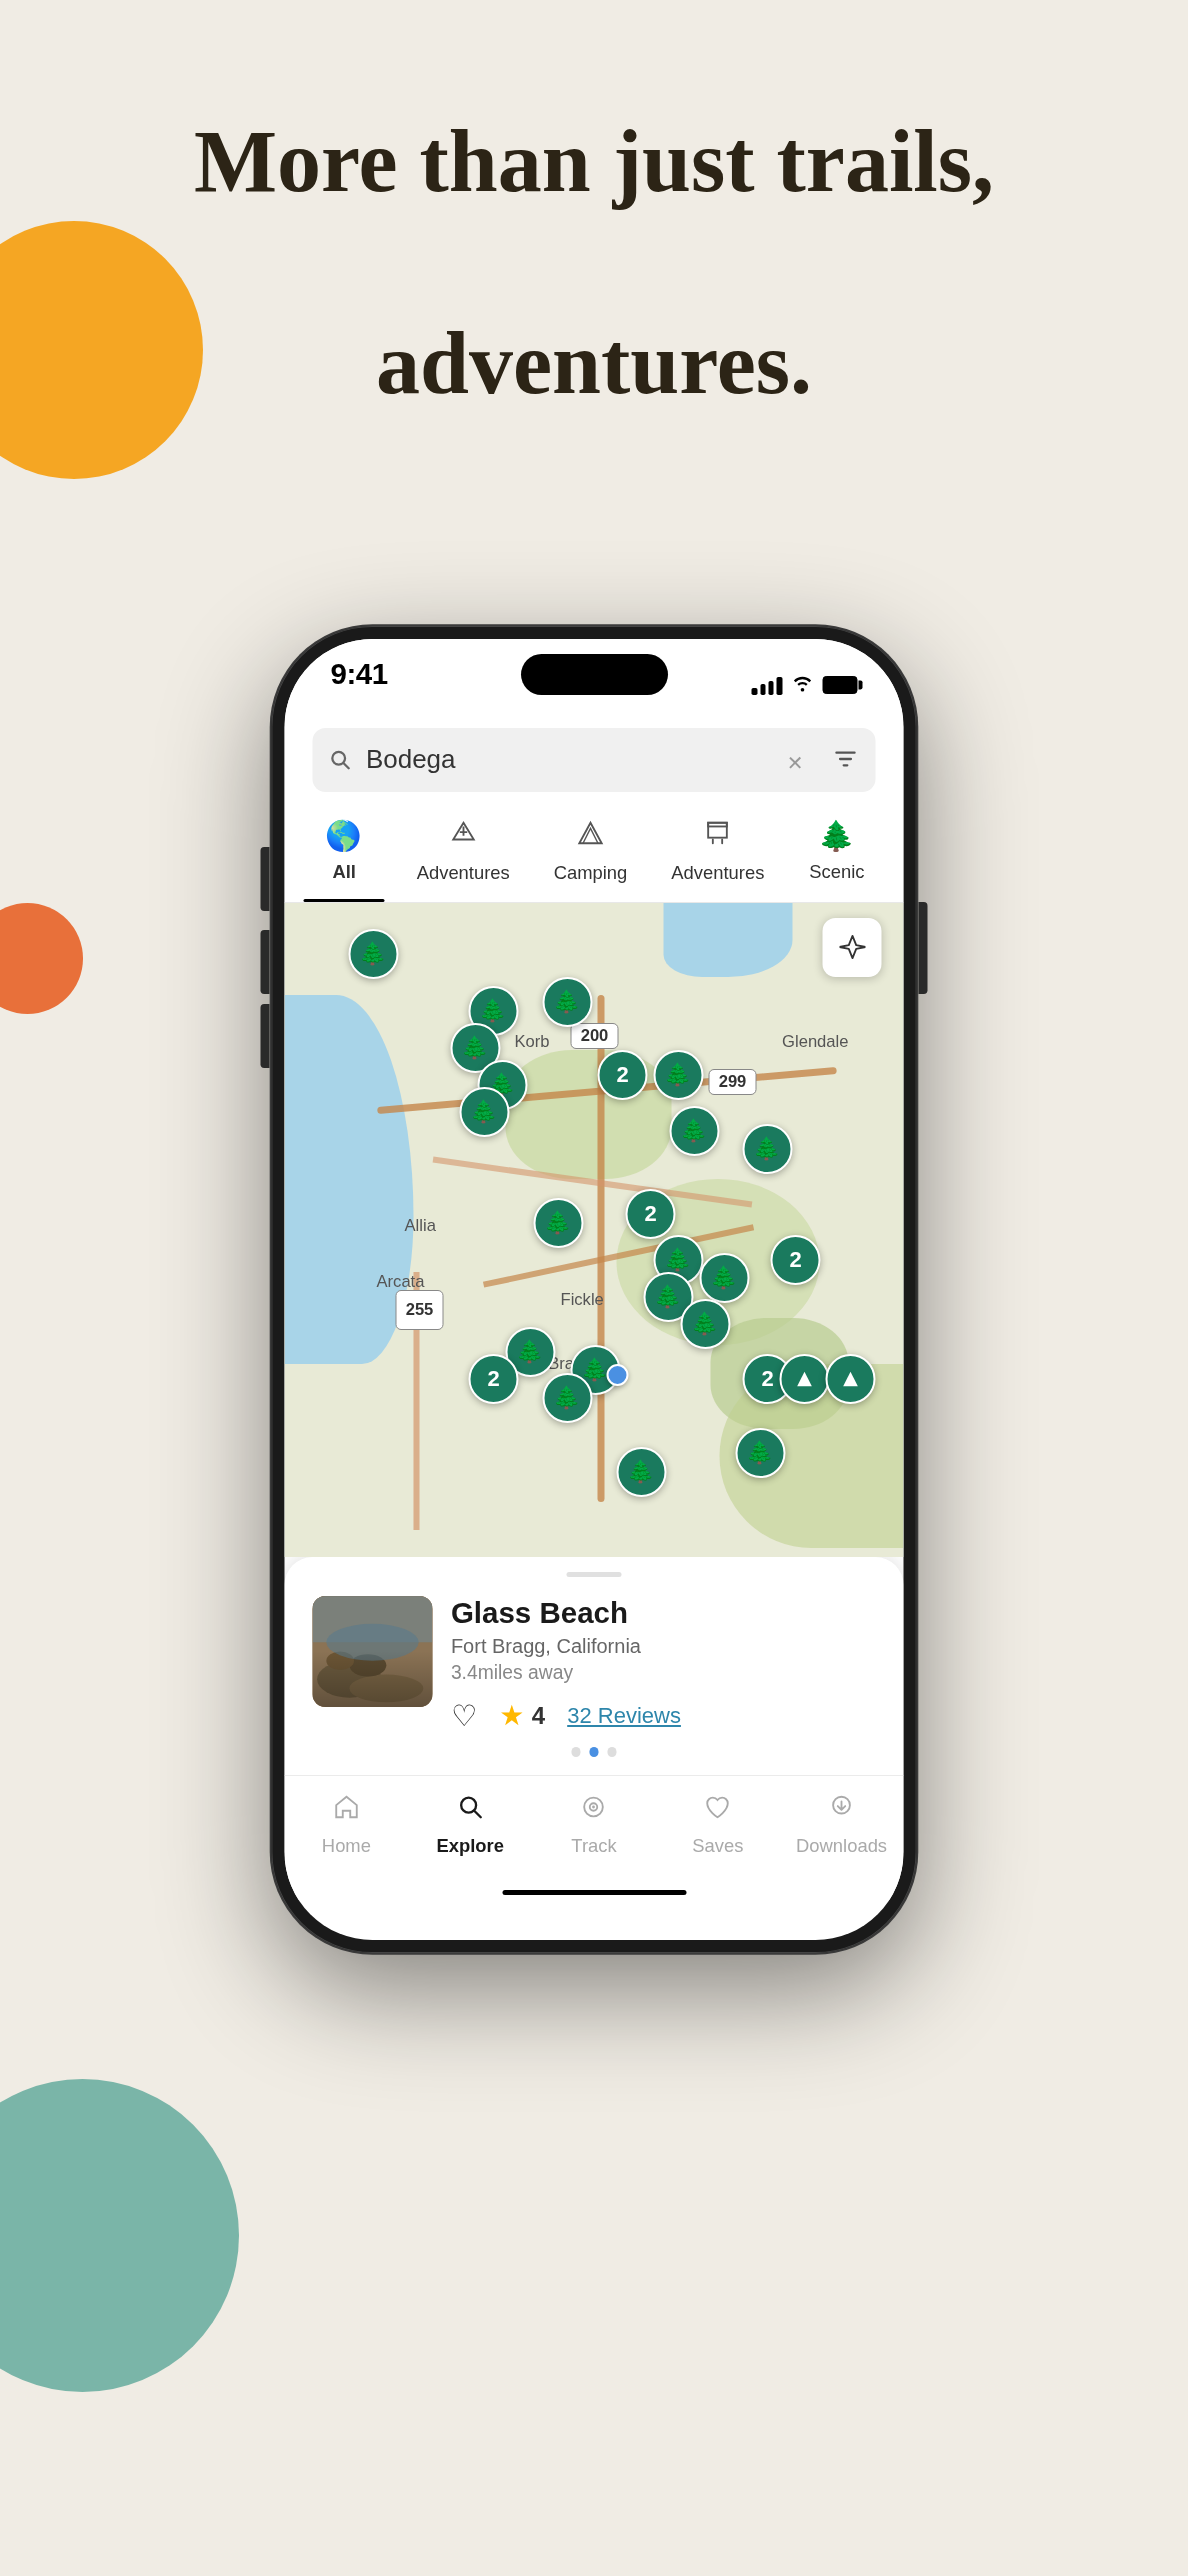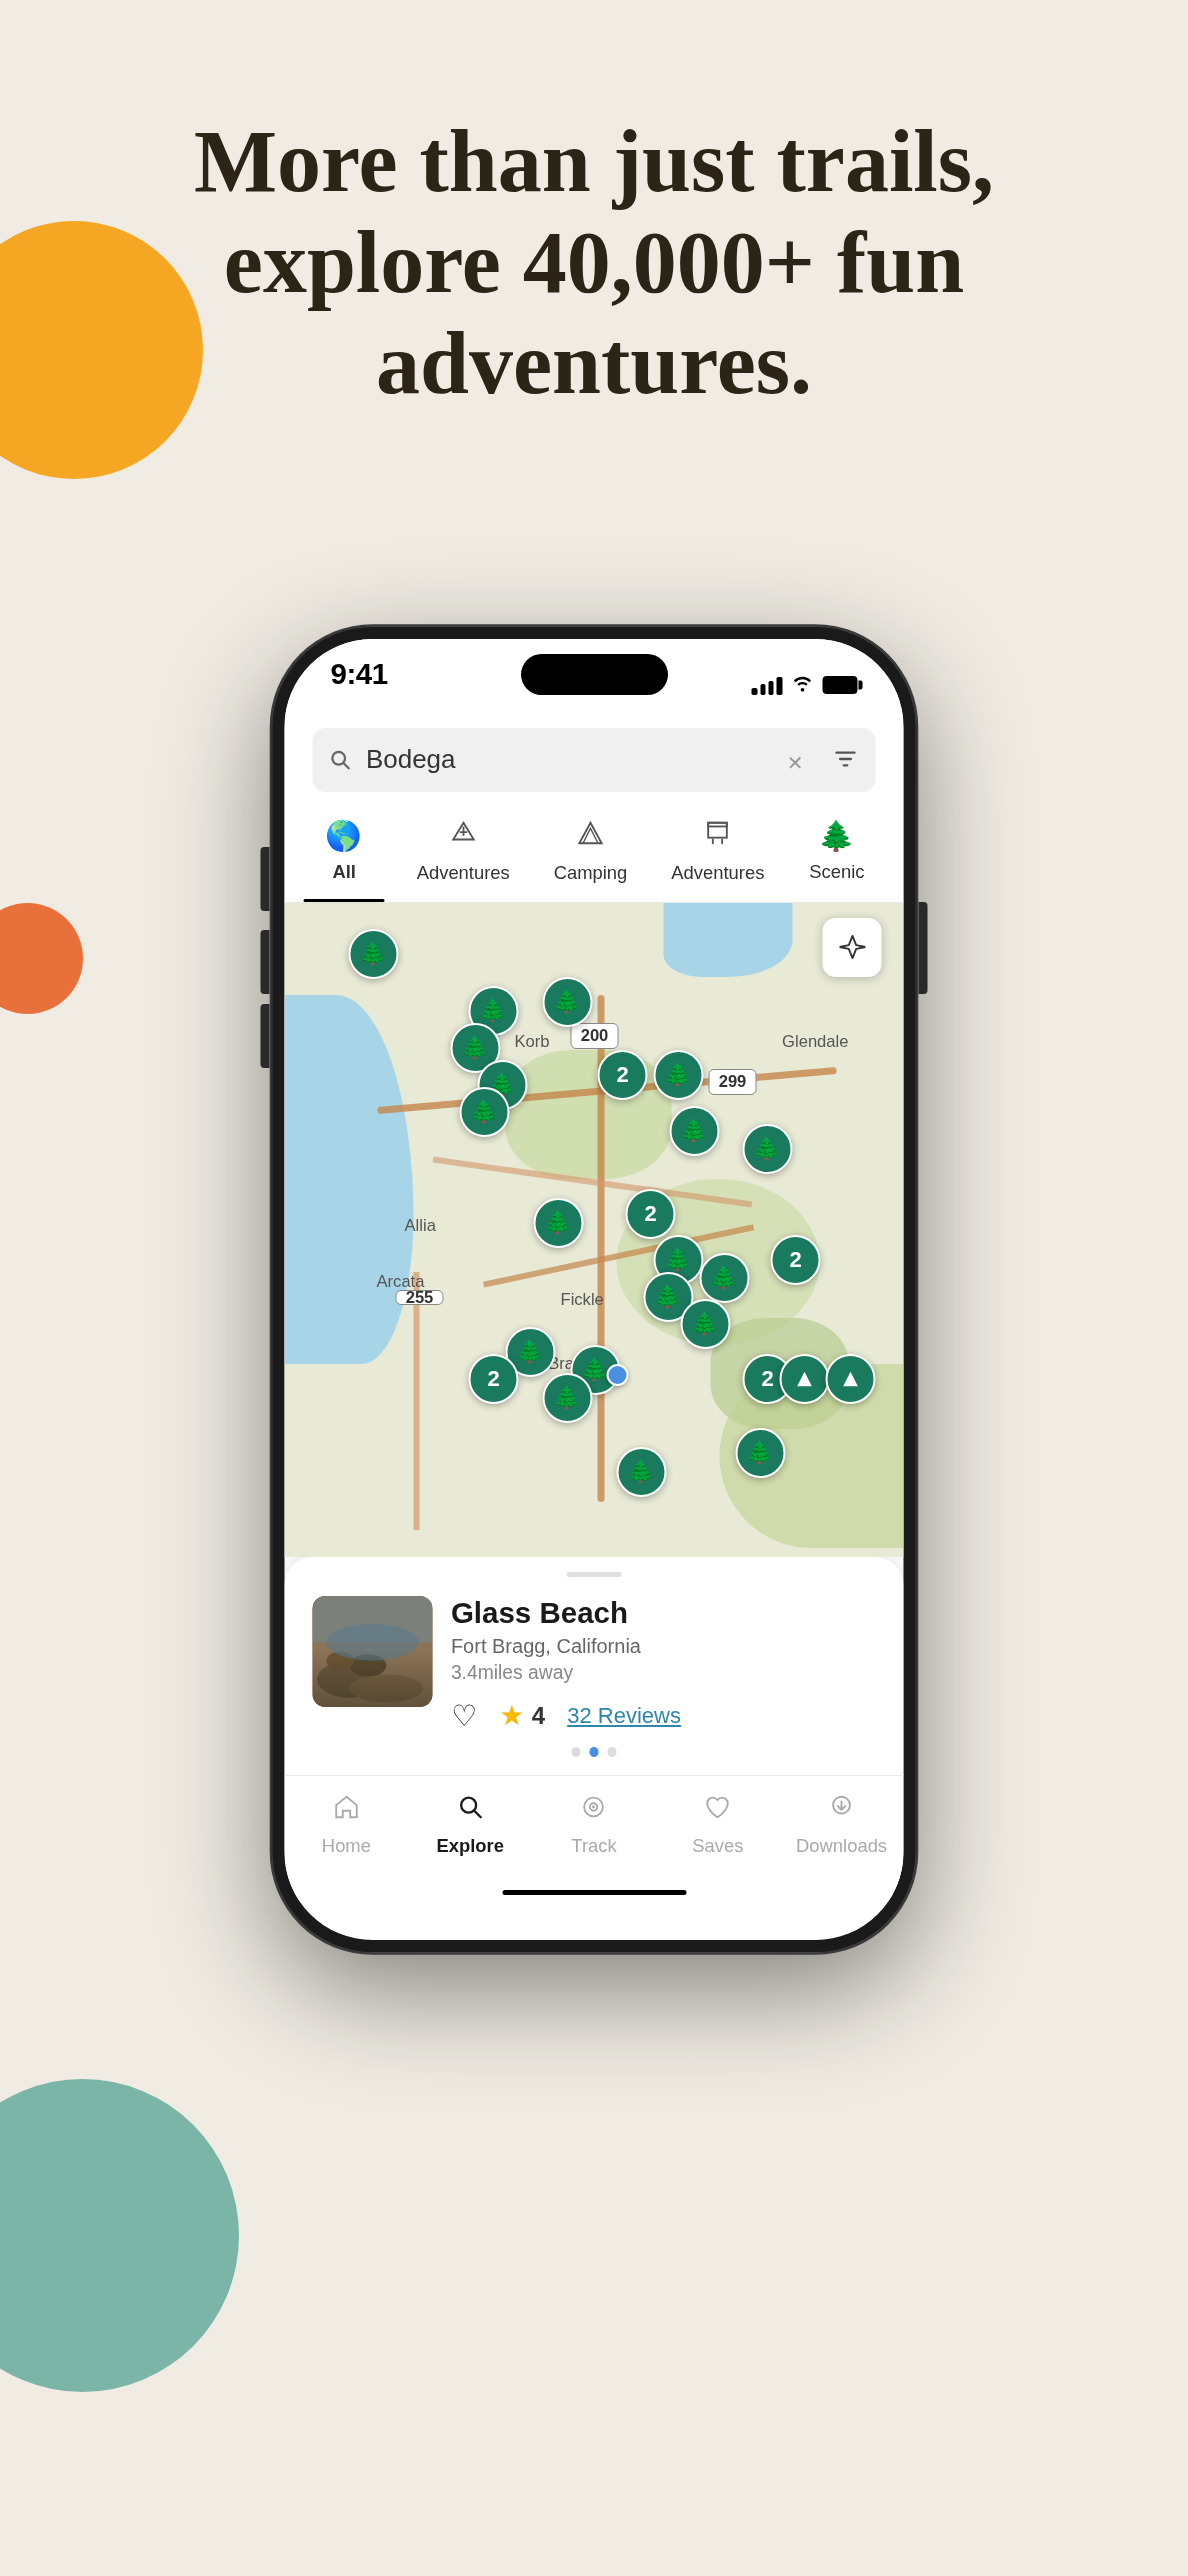--- a/index.html
+++ b/index.html
@@ -563,21 +563,21 @@
 </head>
 <body>
 
 <div class="bg-circle-orange"></div>
 <div class="bg-circle-orange-small"></div>
 <div class="bg-circle-teal"></div>
 
 <div class="headline">
   <div class="headline-text">
     <span>More than just trails,</span><br>
-    <span>explore 40,000+ fun</span><br>
+    <br>
     <span>adventures.</span>
   </div>
 </div>
 
 <div class="phone-wrapper">
   <div class="phone-outer">
     <div class="phone-screen">
 
       <div class="status-bar">
         <span class="status-time">9:41</span>
@@ -668,21 +668,21 @@
         <div style="position:absolute; top:461px; right:0; width:184px; height:184px; background:#c0d090; border-radius:50% 0 0 50%; opacity:0.6;"></div>
 
         <div style="position:absolute; top:184px; left:92px; width:461px; height:7.4px; background:#c4864a; transform:rotate(-5deg); border-radius:3.7px; opacity:0.8;"></div>
         <div style="position:absolute; top:92px; left:313px; width:7.4px; height:507px; background:#c4864a; border-radius:3.7px; opacity:0.8;"></div>
         <div style="position:absolute; top:276px; left:147px; width:322px; height:5.5px; background:#d4956a; transform:rotate(8deg); opacity:0.6;"></div>
         <div style="position:absolute; top:369px; left:129px; width:5.5px; height:258px; background:#d4956a; opacity:0.7;"></div>
         <div style="position:absolute; top:350px; right:147px; width:276px; height:5.5px; background:#c4864a; transform:rotate(-12deg); opacity:0.7;"></div>
 
         <div style="position:absolute; top:120px; left:286px; width:48px; height:26px; background:#fff; border:1.8px solid #888; border-radius:5.5px; display:flex; align-items:center; justify-content:center; font-size:16.6px; font-weight:700; color:#333;">200</div>
         <div style="position:absolute; top:166px; right:147px; width:48px; height:26px; background:#fff; border:1.8px solid #888; border-radius:5.5px; display:flex; align-items:center; justify-content:center; font-size:16.6px; font-weight:700; color:#333;">299</div>
-        <div style="position:absolute; top:387px; left:111px; width:48px; height:15px; background:#fff; border:1.8px solid #888; border-radius:5.5px; display:flex; align-items:center; justify-content:center; font-size:16.6px; font-weight:700; color:#333;">255</div>
+        <div style="position:absolute; top:387px; left:111px; width:48px; height:40px; background:#fff; border:1.8px solid #888; border-radius:5.5px; display:flex; align-items:center; justify-content:center; font-size:16.6px; font-weight:700; color:#333;">255</div>
 
         <div class="map-label" style="top:129px; left:230px;">Korb</div>
         <div class="map-label" style="top:129px; right:55px;">Glendale</div>
         <div class="map-label" style="top:313px; left:120px;">Allia</div>
         <div class="map-label" style="top:369px; left:92px;">Arcata</div>
         <div class="map-label" style="top:387px; left:276px;">Fickle</div>
         <div class="map-label" style="top:451px; left:212px;">Sunny Bra</div>
 
         <div class="map-pin" style="top:26px; left:64px;">
             <span class="pin-tree">🌲</span>

